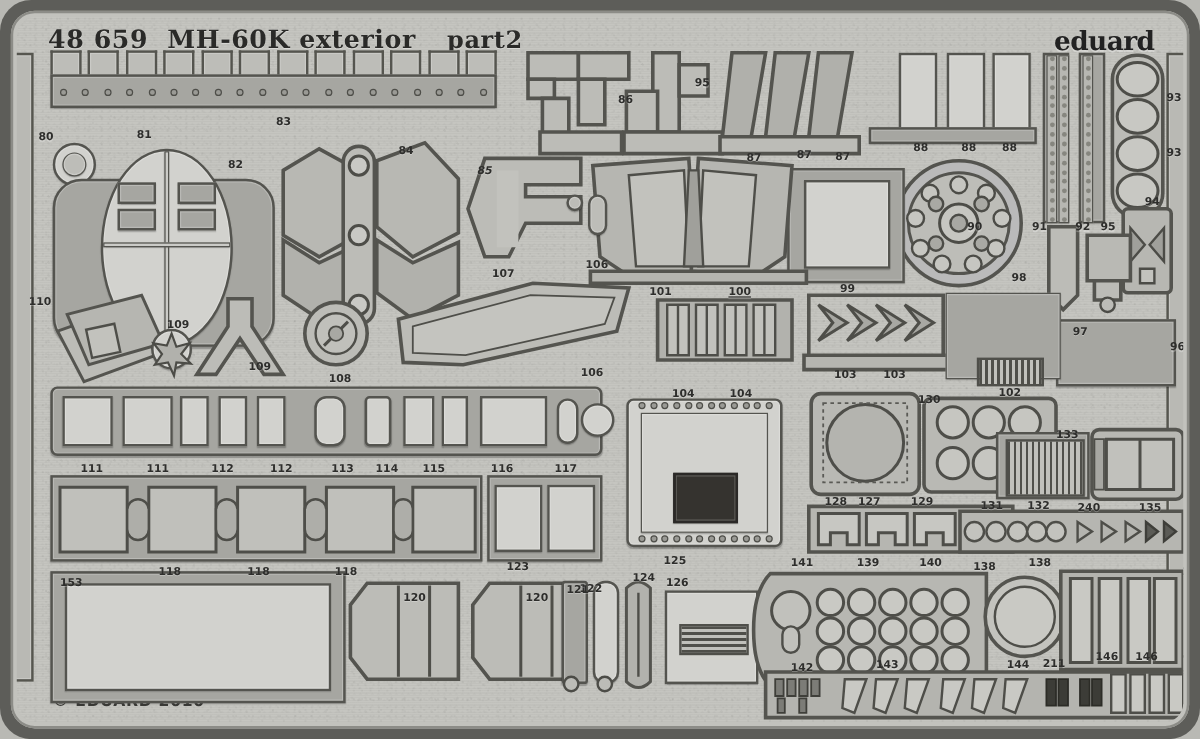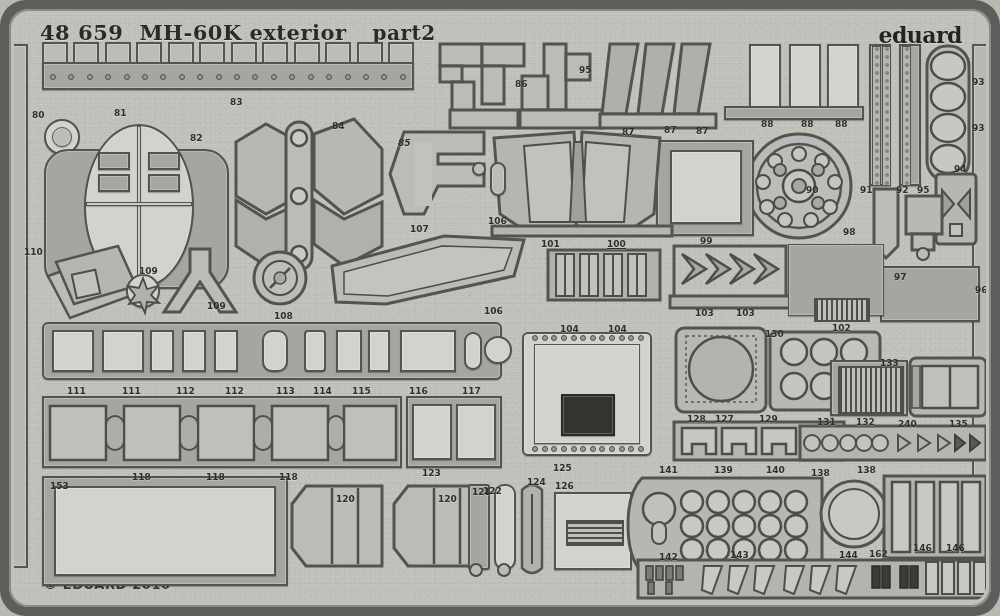--- a/index.html
+++ b/index.html
@@ -753,19 +753,19 @@
         <div class="pn" style="left: 700px; top: 452px;">139</div>
         <div class="pn" style="left: 752px; top: 452px;">140</div>
         <div class="pn" style="left: 797px; top: 455px;">138</div>
         <div class="pn" style="left: 843px; top: 452px;">138</div>
         <div class="pn" style="left: 971px; top: 459px;">137</div>
         <div class="pn" style="left: 322px; top: 481px;">120</div>
         <div class="pn" style="left: 424px; top: 481px;">120</div>
         <div class="pn" style="left: 645px; top: 539px;">142</div>
         <div class="pn" style="left: 716px; top: 537px;">143</div>
         <div class="pn" style="left: 786px; top: 537px; margin-left: 39px;">144</div>
-        <div class="pn" style="left: 855px; top: 536px;">162</div>
+        <div class="pn" style="left: 855px; top: 536px;">211</div>
         <div class="pn" style="left: 899px; top: 530px;">146</div>
         <div class="pn" style="left: 932px; top: 530px;">146</div>
       </div>
 
   </div>
 </div>
 
 </body></html>

